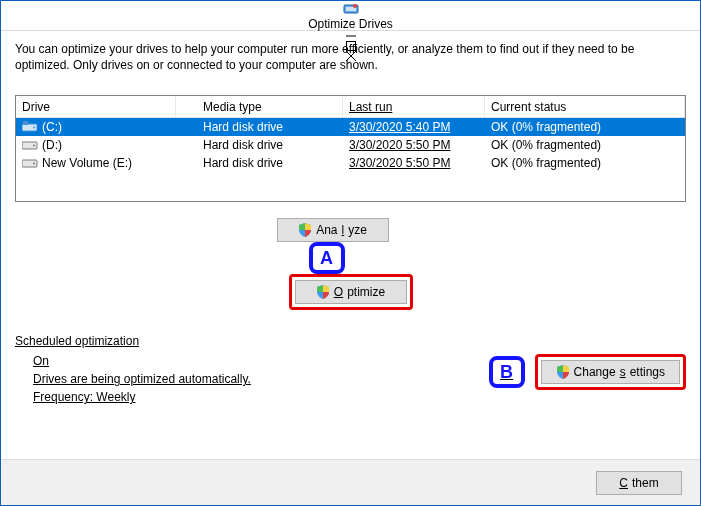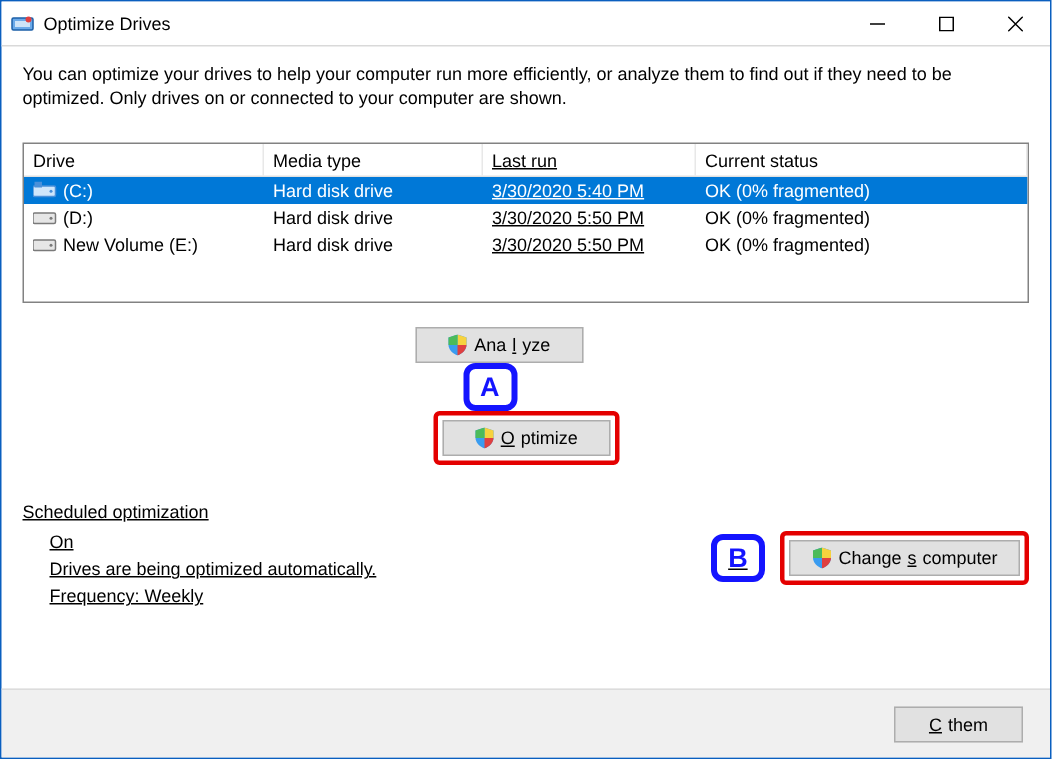--- a/index.html
+++ b/index.html
@@ -14,20 +14,21 @@
     overflow: hidden;
     position: relative;
   }
   
   .titlebar {
     height: 30px;
     background: #fff;
     display: flex;
     align-items: center;
     border-bottom: 1px solid #d9d9d9;
+    flex-direction: column;
   }
   .titlebar .app-icon {
     width: 16px; height: 16px; margin: 0 6px;
     display: inline-flex; align-items: center; justify-content: center;
   }
   .titlebar .title {
     flex: 1;
     color: #000;
     font-size: 12px;
   }
@@ -68,21 +69,21 @@
   .th {
     padding-left: 6px;
     color: #000;
     font-weight: normal;
     border-right: 1px solid #e8e8e8;
     height: 100%;
     display: flex;
     align-items: center;
   }
   .col-drive { width: 160px; }
-  .col-media { width: 146px; }
+  .col-media { width: 146px; margin-left: 21px; }
   .col-last  { width: 142px; text-decoration: underline; }
   .col-status{ flex: 1; }
   .trow {
     display: flex;
     height: 18px;
     align-items: center;
     color: #000;
   }
   .trow.selected { background: #0078d7; color: #fff; }
   .td { padding-left: 6px; display: flex; align-items: center; gap: 4px; overflow: hidden; white-space: nowrap; }
@@ -287,21 +288,21 @@
         <span class="highlight-red">
           <button class="btn" style="min-width:120px;">
             <svg class="shield" viewBox="0 0 14 14">
                 <path d="M7 0 L13 2 V7 C13 10 10 13 7 14 C4 13 1 10 1 7 V2 Z" fill="#3a9cf0"></path>
                 <path d="M7 0 L13 2 V7 L7 7 Z" fill="#f7d23e"></path>
                 <path d="M7 7 L13 7 C13 10 10 13 7 14 Z" fill="#e04040"></path>
                 <path d="M7 7 L1 7 V2 L7 0 Z" fill="#4cbb5a"></path>
               </svg>
             <span>Change </span>
               <span class="u">s</span>
-              <span>computer</span>
+              <span>ettings</span>
           </button>
         </span>
       </div>
     </div>
   </div>
 </div>
 
 <div class="footer">
   <button class="btn close-btn">
     <span class="u">C</span>

